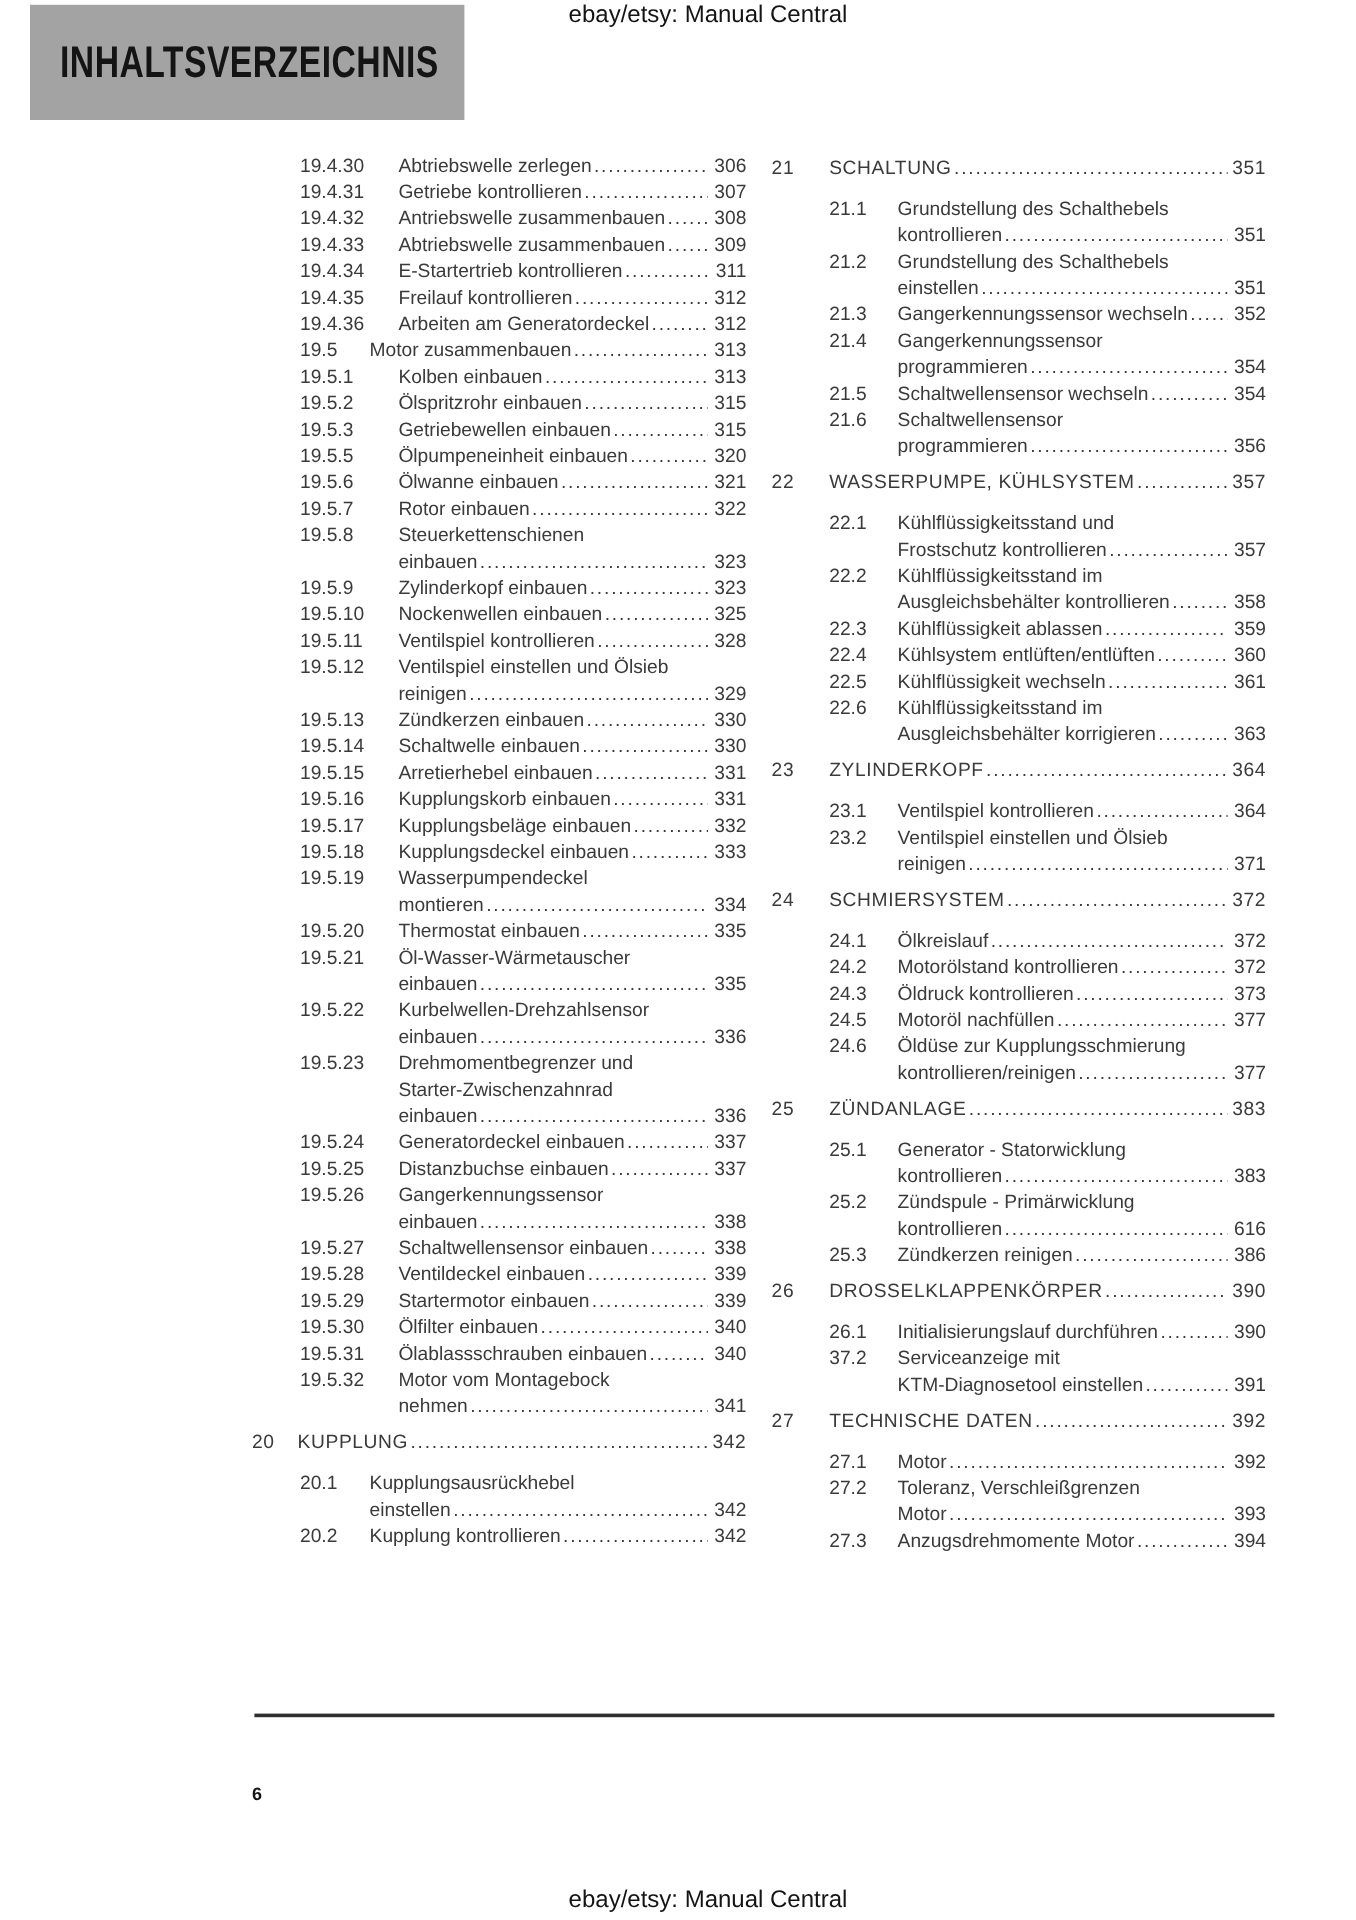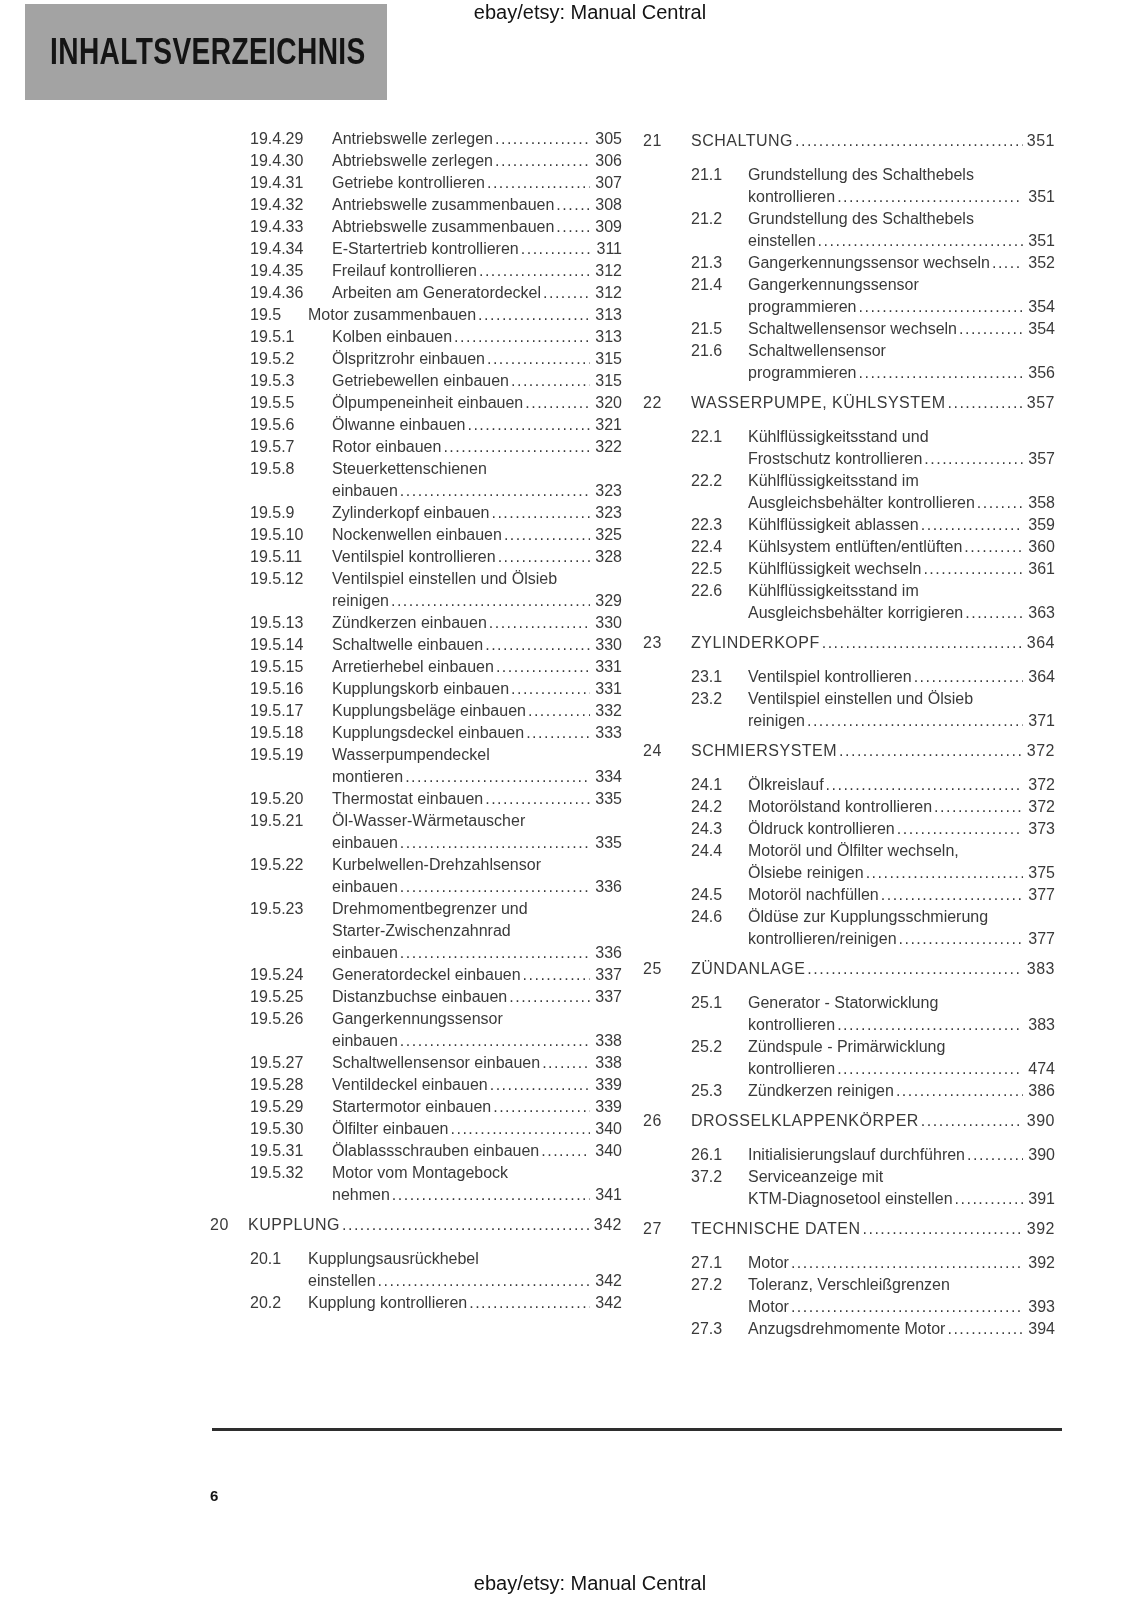--- a/index.html
+++ b/index.html
@@ -78,30 +78,20 @@
 <div class="sheet">
 
   <div class="top-label">ebay/etsy: Manual Central</div>
 
   <div class="heading-box">
     <span class="title">INHALTSVERZEICHNIS</span>
   </div>
 
   <div class="col col-left">
       <div class="entry lvl3">
-        <span class="num">19.4.29</span>
-        <span class="body">
-          <span class="lastline">
-            <span class="txt">Antriebswelle zerlegen</span>
-            <span class="leader"></span>
-            <span class="pagecol">305</span>
-          </span>
-        </span>
-      </div>
-      <div class="entry lvl3">
         <span class="num">19.4.30</span>
         <span class="body">
           <span class="lastline">
             <span class="txt">Abtriebswelle zerlegen</span>
             <span class="leader"></span>
             <span class="pagecol">306</span>
           </span>
         </span>
       </div>
       <div class="entry lvl3">
@@ -739,31 +729,20 @@
         <span class="num">24.3</span>
         <span class="body">
           <span class="lastline">
             <span class="txt">Öldruck kontrollieren</span>
             <span class="leader"></span>
             <span class="pagecol">373</span>
           </span>
         </span>
       </div>
       <div class="entry lvl2">
-        <span class="num">24.4</span>
-        <span class="body">
-          <span class="wrapline">Motoröl und Ölfilter wechseln,</span>
-          <span class="lastline">
-            <span class="txt">Ölsiebe reinigen</span>
-            <span class="leader"></span>
-            <span class="pagecol">375</span>
-          </span>
-        </span>
-      </div>
-      <div class="entry lvl2">
         <span class="num">24.5</span>
         <span class="body">
           <span class="lastline">
             <span class="txt">Motoröl nachfüllen</span>
             <span class="leader"></span>
             <span class="pagecol">377</span>
           </span>
         </span>
       </div>
       <div class="entry lvl2">
@@ -798,21 +777,21 @@
           </span>
         </span>
       </div>
       <div class="entry lvl2">
         <span class="num">25.2</span>
         <span class="body">
           <span class="wrapline">Zündspule - Primärwicklung</span>
           <span class="lastline">
             <span class="txt">kontrollieren</span>
             <span class="leader"></span>
-            <span class="pagecol">474</span>
+            <span class="pagecol">616</span>
           </span>
         </span>
       </div>
       <div class="entry lvl2">
         <span class="num">25.3</span>
         <span class="body">
           <span class="lastline">
             <span class="txt">Zündkerzen reinigen</span>
             <span class="leader"></span>
             <span class="pagecol">386</span>

